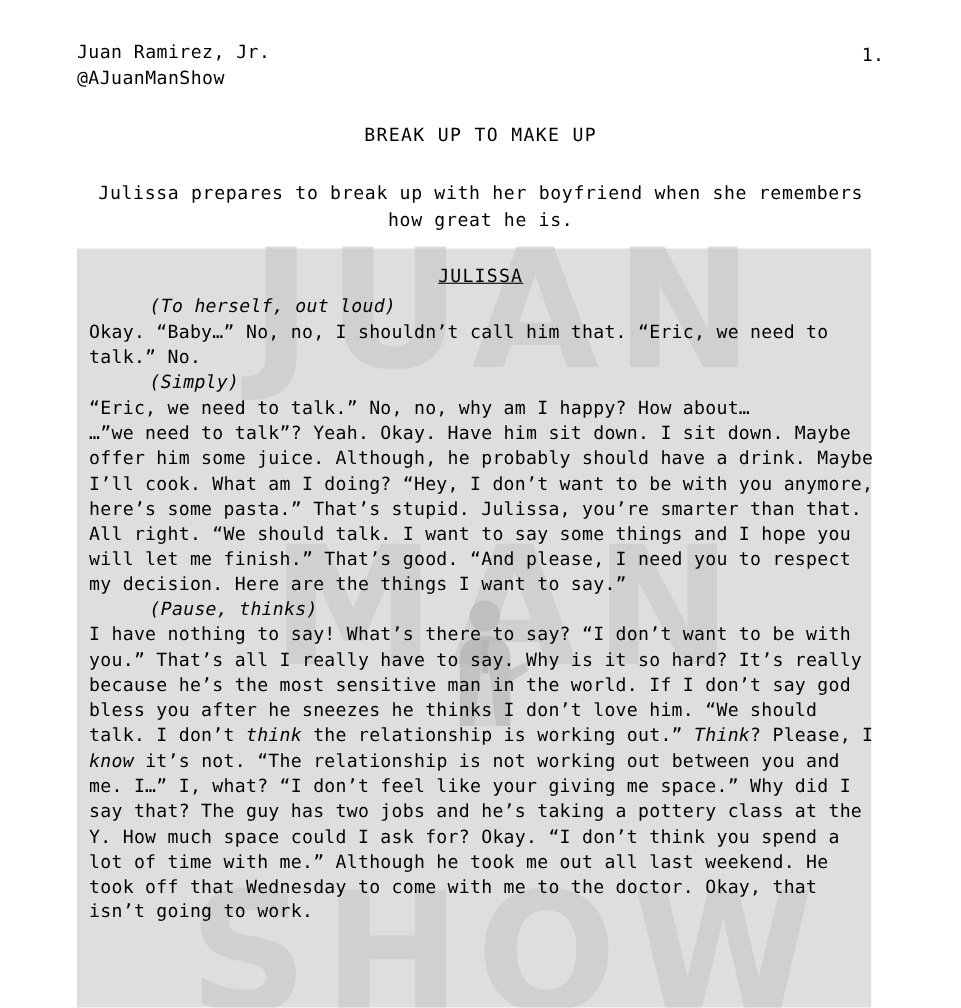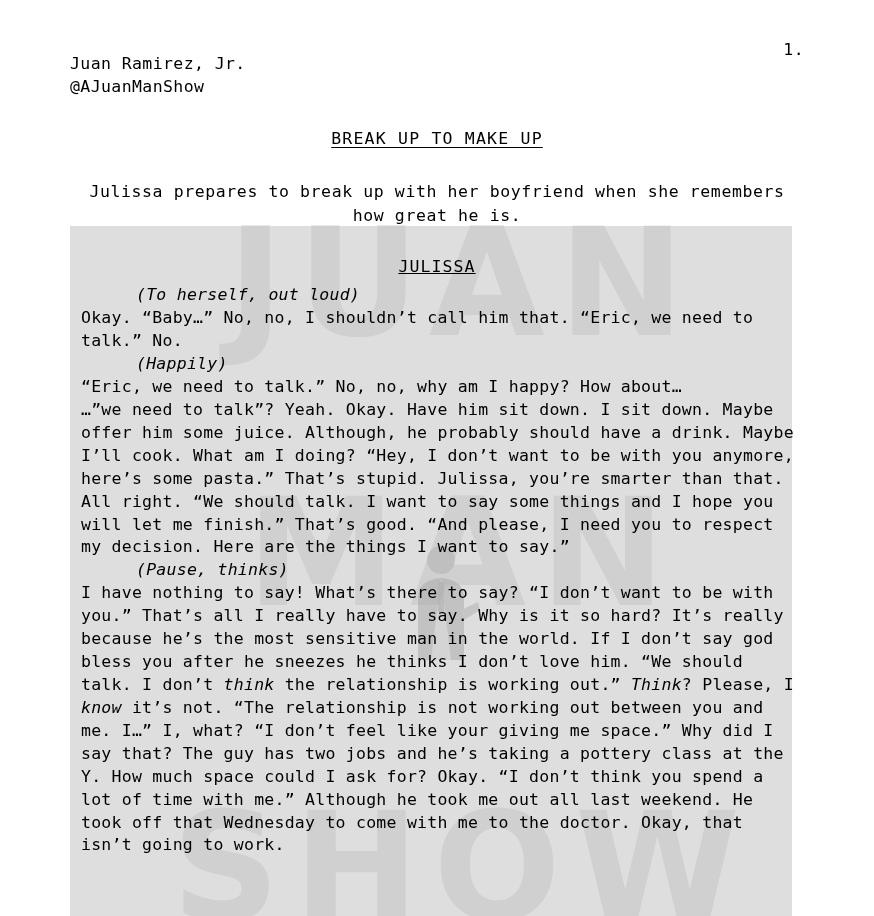--- a/index.html
+++ b/index.html
@@ -75,35 +75,33 @@
   .header-row {
     display: flex;
     justify-content: space-between;
     align-items: flex-start;
     font-size: 16.5px;
     line-height: 1.42;
   }
   .byline {
     white-space: pre-line;
     letter-spacing: 0.4px;
-    margin-top: 16px;
   }
   .pagenum {
     font-size: 16.5px;
     padding-top: 2px;
     letter-spacing: 0.4px;
   }
   .title {
     text-align: center;
     margin-top: 30px;
     font-size: 16.5px;
     letter-spacing: 1.2px;
   }
   .title span {
-    text-decoration: underline;
     text-underline-offset: 3px;
   }
   .logline {
     margin-top: 32px;
     text-align: center;
     font-size: 16.5px;
     line-height: 1.44;
     letter-spacing: 0.6px;
     padding: 0 14px;
   }
@@ -160,21 +158,21 @@
 
     <div class="title"><span>BREAK UP TO MAKE UP</span></div>
 
     <div class="logline">Julissa prepares to break up with her boyfriend when she remembers how great he is.</div>
 
     <div class="character">JULISSA</div>
 
     <div class="script">
       <div class="paren">(To herself, out loud)</div>
       <div class="speech">Okay. “Baby…” No, no, I shouldn’t call him that. “Eric, we need to talk.” No.</div>
-      <div class="paren">(Happily)</div>
+      <div class="paren">(Simply)</div>
       <div class="speech">“Eric, we need to talk.” No, no, why am I happy? How about…</div>
       <div class="speech">…”we need to talk”? Yeah. Okay. Have him sit down. I sit down. Maybe offer him some juice. Although, he probably should have a drink. Maybe I’ll cook. What am I doing? “Hey, I don’t want to be with you anymore, here’s some pasta.” That’s stupid. Julissa, you’re smarter than that. All right. “We should talk. I want to say some things and I hope you will let me finish.” That’s good. “And please, I need you to respect my decision. Here are the things I want to say.”</div>
       <div class="paren">(Pause, thinks)</div>
       <div class="speech">I have nothing to say! What’s there to say? “I don’t want to be with you.” That’s all I really have to say. Why is it so hard? It’s really because he’s the most sensitive man in the world. If I don’t say god bless you after he sneezes he thinks I don’t love him. “We should talk. I don’t <i>think</i> the relationship is working out.” <i>Think</i>? Please, I <i>know</i> it’s not. “The relationship is not working out between you and me. I…” I, what? “I don’t feel like your giving me space.” Why did I say that? The guy has two jobs and he’s taking a pottery class at the Y. How much space could I ask for? Okay. “I don’t think you spend a lot of time with me.” Although he took me out all last weekend. He took off that Wednesday to come with me to the doctor. Okay, that isn’t going to work.</div>
     </div>
 
   </div>
 </div>
 
 </body></html>

